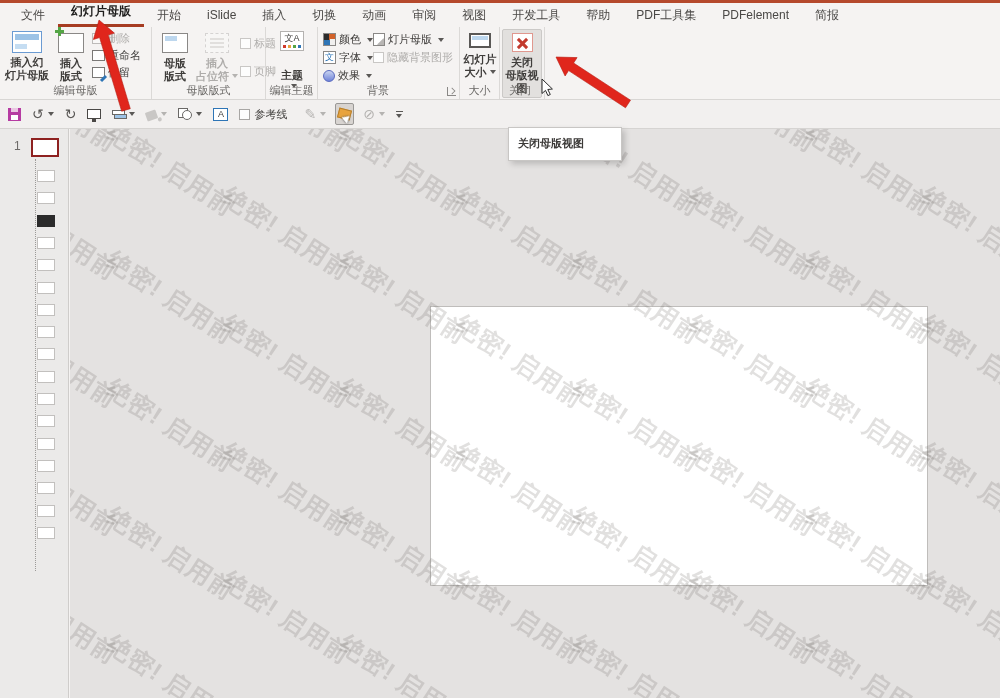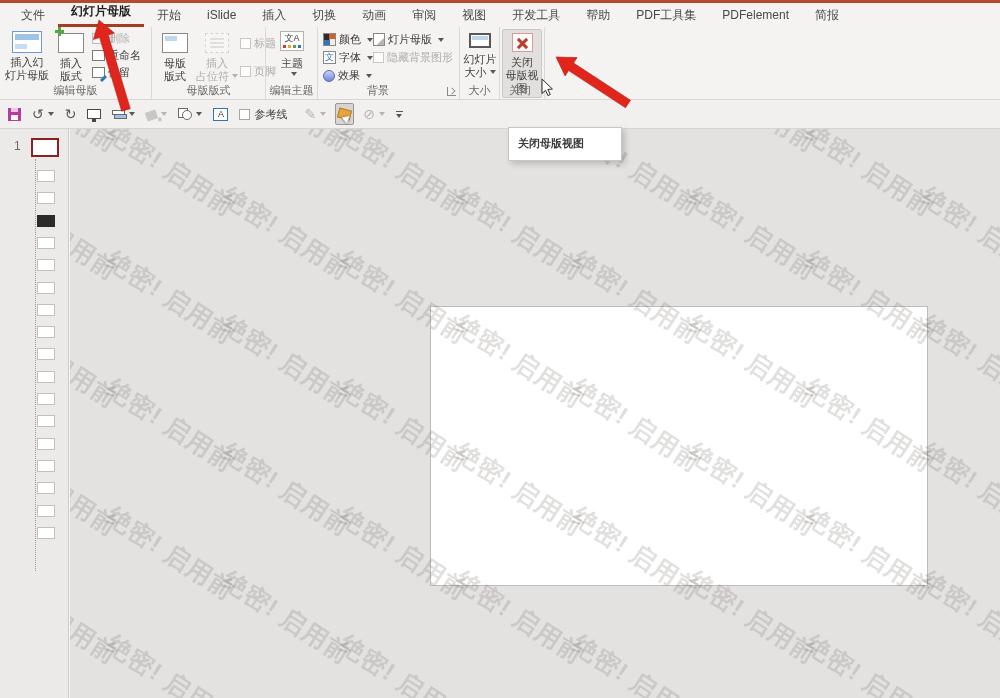--- a/index.html
+++ b/index.html
@@ -10,21 +10,21 @@
   .accent { position:absolute; left:0; top:0; width:1000px; height:3px; background:#b5492c; }
   .tabbar { position:absolute; left:0; top:3px; width:1000px; height:24px; background:#f5f3f2; display:flex; align-items:stretch; padding-left:8px; }
   .tab { display:flex; align-items:center; padding:8px 13px; font-size:12px; color:#4a4846; cursor:default; white-space:nowrap; }
   .tab.active { color:#1f1e1d; font-weight:bold; border-bottom:3px solid #a63c22; padding-top:3px; }
 
   
   .ribbon { position:absolute; left:0; top:27px; width:1000px; height:73px; background:#f5f3f2; border-bottom:1px solid #d8d6d4; }
   .grp { position:absolute; top:0; height:72px; border-right:1px solid #dbd9d7; }
   .grp-label { position:absolute; bottom:1px; left:0; width:100%; text-align:center; font-size:11px; color:#6a6866; white-space:nowrap; }
   .bigbtn { position:absolute; top:2px; display:flex; flex-direction:column; align-items:center; font-size:11px; line-height:13px; text-align:center; color:#3f3d3b; }
-  .bigbtn .lbl { white-space:pre-line; }
+  .bigbtn .lbl { white-space:pre-line;font-weight:bold; }
   .bigbtn.hov { background:#e2e0de; border:1px solid #cbc9c7; border-radius:2px; padding-bottom:2px; }
   .smallbtn { position:absolute; display:flex; align-items:center; gap:3px; font-size:11px; color:#3f3d3b; white-space:nowrap; }
   .gray, .gray * { color:#aeacaa !important; }
   .gray .ic { opacity:.45; }
   .car { display:inline-block; width:0; height:0; border-left:3px solid transparent; border-right:3px solid transparent; border-top:4px solid #5a5856; margin-left:3px; vertical-align:2px; }
   .gray .car { border-top-color:#b5b3b1; }
   .cbx { display:inline-block; width:11px; height:11px; background:#fdfdfd; border:1px solid #a8a6a4; }
   .gray .cbx { border-color:#c9c7c5; }
 
   
@@ -172,21 +172,21 @@
       </div>
       <div class="smallbtn gray" style="left:88px;top:37px;">
         <span class="cbx"></span>
         <span>页脚</span>
       </div>
       <div class="grp-label">母版版式</div>
     </div>
 
     <div class="grp" style="left:266px;width:52px;">
       <div class="bigbtn" style="left:4px;width:44px;">
-        <span class="ic ic-themes" style="margin:2px 0 6px;">
+        <span class="ic ic-themes" style="margin:2px 0 18px;">
           <span class="tg">文A</span>
           <span class="dots"></span>
         </span>
         <span class="lbl">主题</span>
         <span class="car" style="margin-top:2px;"></span>
       </div>
       <div class="grp-label">编辑主题</div>
     </div>
 
     <div class="grp" style="left:318px;width:142px;">

